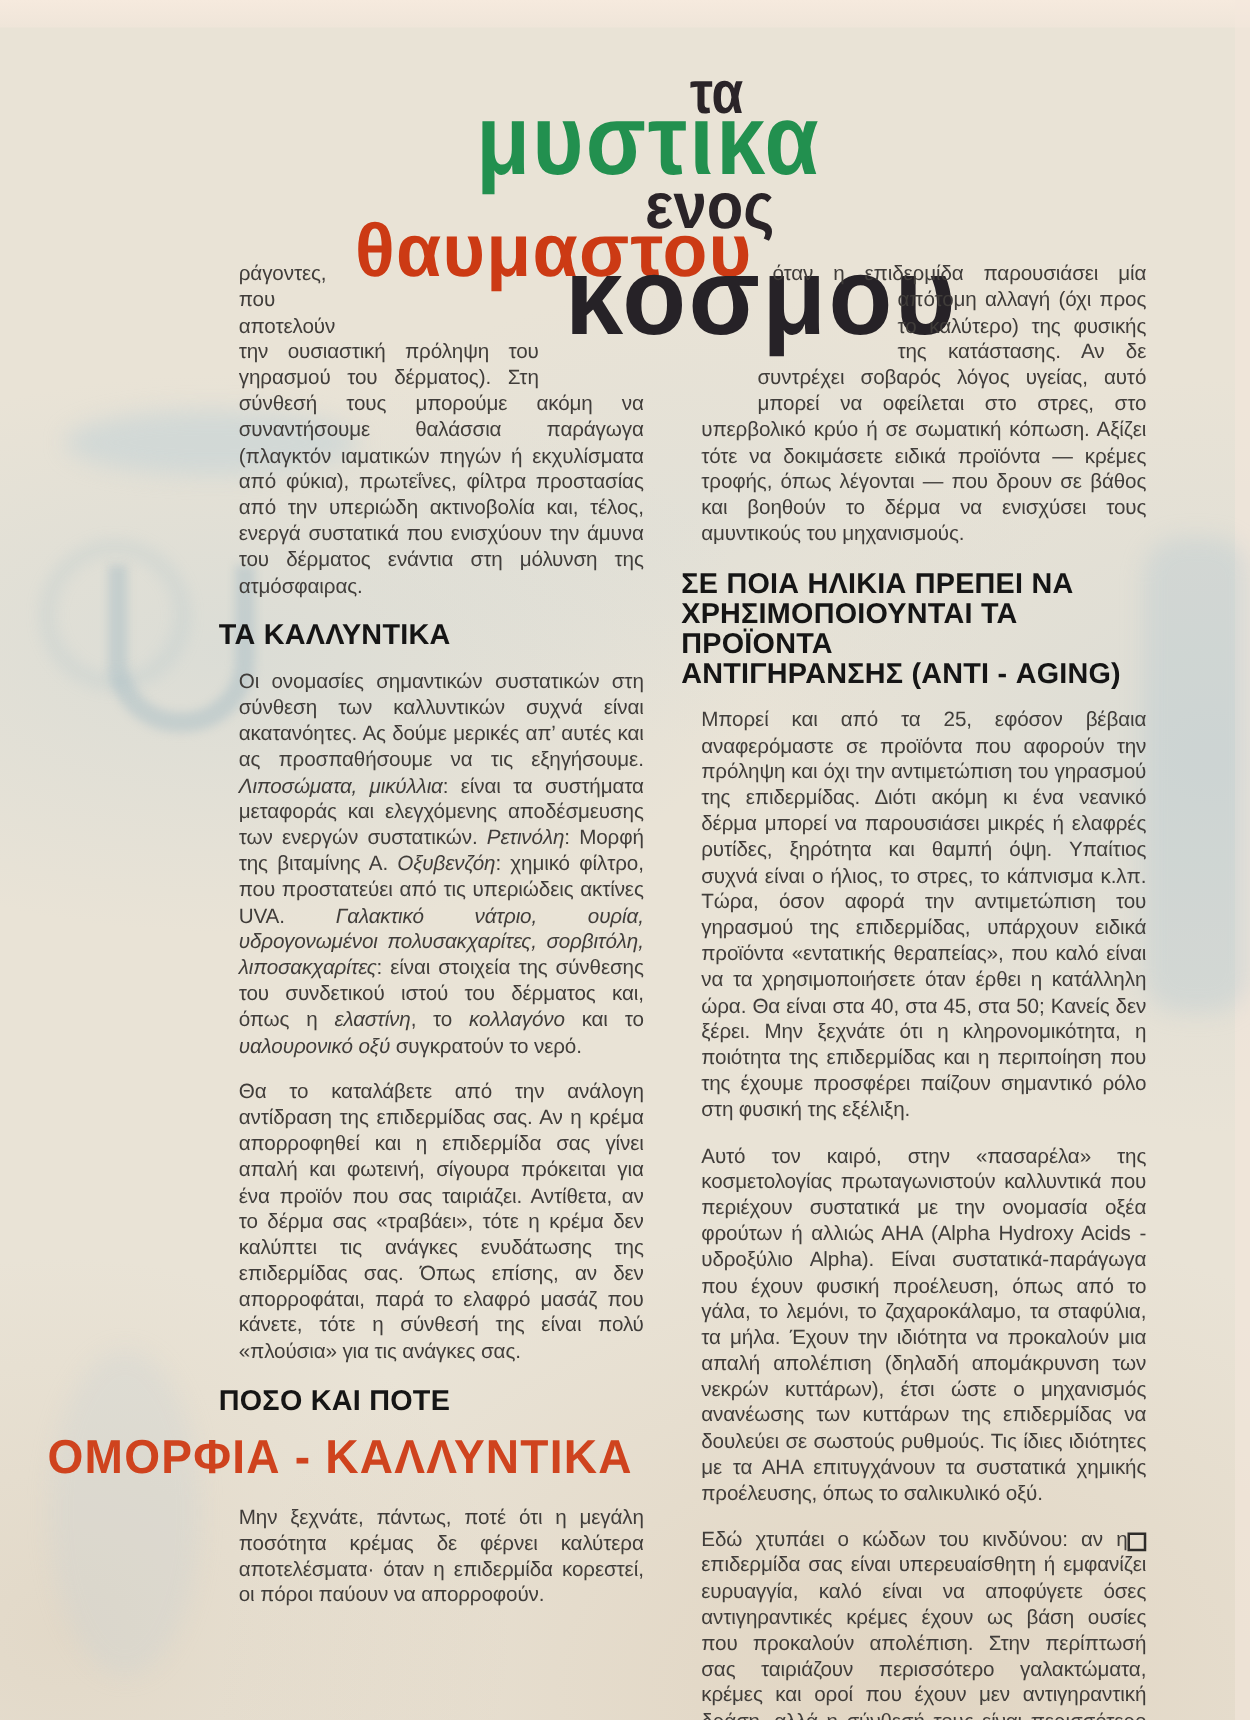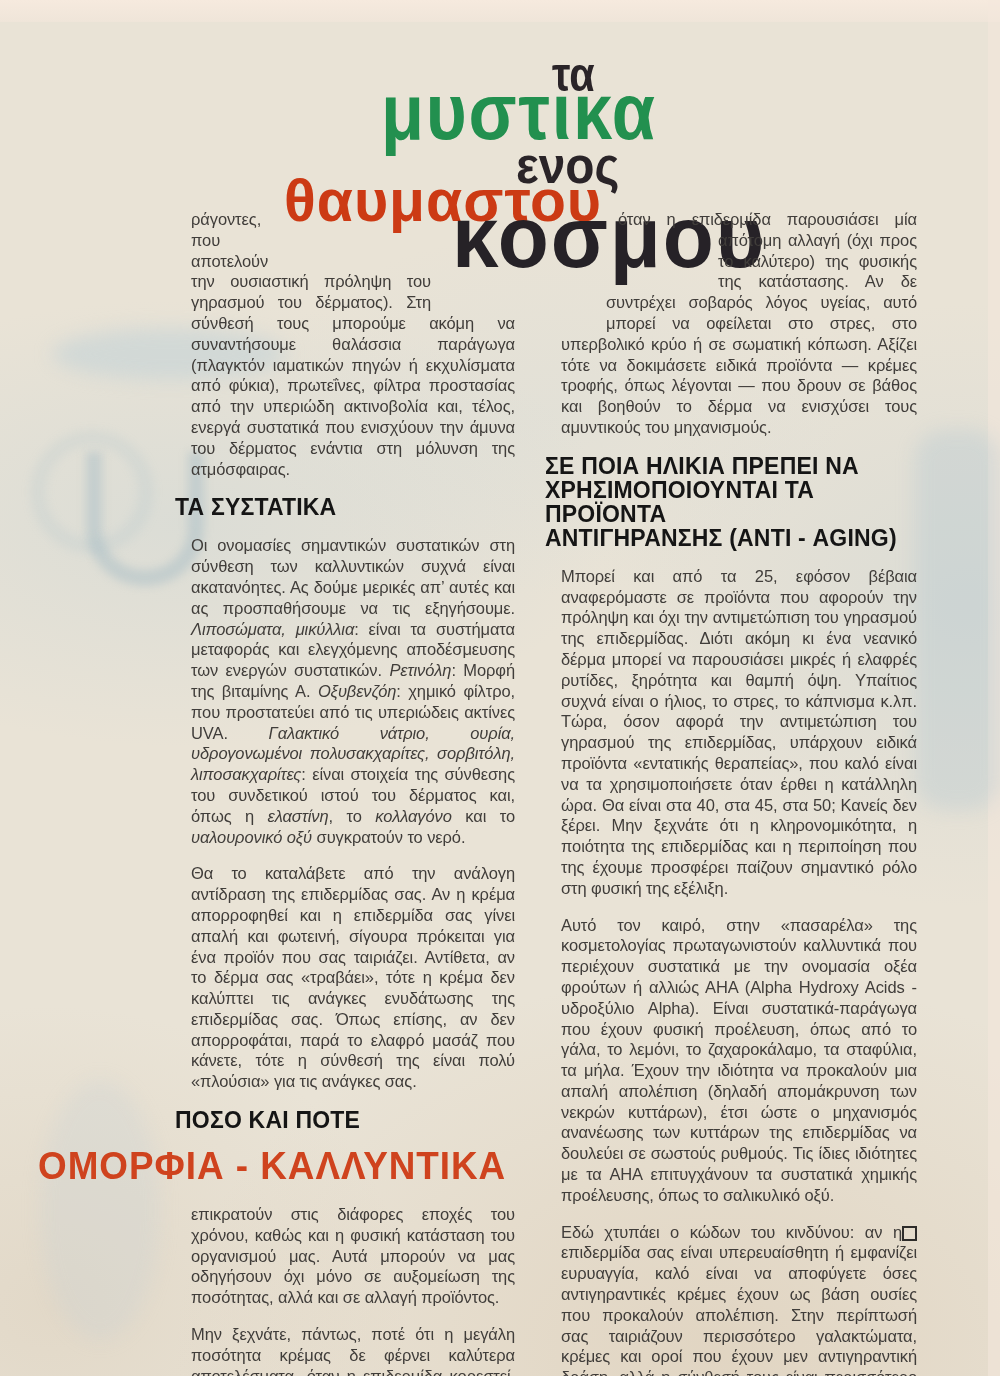--- a/index.html
+++ b/index.html
@@ -74,30 +74,29 @@
     <div class="t-line t-ta">τα</div>
     <div class="t-line t-mystika">μυστικα</div>
     <div class="t-line t-enos">ενος</div>
     <div class="t-line t-thaym">θαυμαστου</div>
     <div class="t-line t-kosmoy">κοσμου</div>
   </div>
 
   <div class="col col-left">
     <p><span class="sp sp-r1"></span><span class="sp sp-r2"></span><span>ράγοντες, που αποτελούν την ουσιαστική πρόληψη του γηρασμού του δέρματος). Στη σύνθεσή τους μπορούμε ακόμη να συναντήσουμε θαλάσσια παράγωγα (πλαγκτόν ιαματικών πηγών ή εκχυλίσματα από φύκια), πρωτεΐνες, φίλτρα προστασίας από την υπεριώδη ακτινοβολία και, τέλος, ενεργά συστατικά που ενισχύουν την άμυνα του δέρματος ενάντια στη μόλυνση της ατμόσφαιρας.</span></p>
 
-    <h3>ΤΑ ΣΥΣΤΑΤΙΚΑ</h3>
+    <h3>ΤΑ ΚΑΛΛΥΝΤΙΚΑ</h3>
     <p>Οι ονομασίες σημαντικών συστατικών στη σύνθεση των καλλυντικών συχνά είναι ακατανόητες. Ας δούμε μερικές απ’ αυτές και ας προσπαθήσουμε να τις εξηγήσουμε. <i>Λιποσώματα, μικύλλια</i>: είναι τα συστήματα μεταφοράς και ελεγχόμενης αποδέσμευσης των ενεργών συστατικών. <i>Ρετινόλη</i>: Μορφή της βιταμίνης Α. <i>Οξυβενζόη</i>: χημικό φίλτρο, που προστατεύει από τις υπεριώδεις ακτίνες UVA. <i>Γαλακτικό νάτριο, ουρία, υδρογονωμένοι πολυσακχαρίτες, σορβιτόλη, λιποσακχαρίτες</i>: είναι στοιχεία της σύνθεσης του συνδετικού ιστού του δέρματος και, όπως η <i>ελαστίνη</i>, το <i>κολλαγόνο</i> και το <i>υαλουρονικό οξύ</i> συγκρατούν το νερό.</p>
 
     <p>Θα το καταλάβετε από την ανάλογη αντίδραση της επιδερμίδας σας. Αν η κρέμα απορροφηθεί και η επιδερμίδα σας γίνει απαλή και φωτεινή, σίγουρα πρόκειται για ένα προϊόν που σας ταιριάζει. Αντίθετα, αν το δέρμα σας «τραβάει», τότε η κρέμα δεν καλύπτει τις ανάγκες ενυδάτωσης της επιδερμίδας σας. Όπως επίσης, αν δεν απορροφάται, παρά το ελαφρό μασάζ που κάνετε, τότε η σύνθεσή της είναι πολύ «πλούσια» για τις ανάγκες σας.</p>
 
     <h3>ΠΟΣΟ ΚΑΙ ΠΟΤΕ</h3>
 
     <div class="banner">ΟΜΟΡΦΙΑ - ΚΑΛΛΥΝΤΙΚΑ</div>
 
-    <p>επικρατούν στις διάφορες εποχές του χρόνου, καθώς και η φυσική κατάσταση του οργανισμού μας. Αυτά μπορούν να μας οδηγήσουν όχι μόνο σε αυξομείωση της ποσότητας, αλλά και σε αλλαγή προϊόντος.</p>
     <p>Μην ξεχνάτε, πάντως, ποτέ ότι η μεγάλη ποσότητα κρέμας δε φέρνει καλύτερα αποτελέσματα· όταν η επιδερμίδα κορεστεί, οι πόροι παύουν να απορροφούν.</p>
 
   </div>
 
   <div class="col col-right">
     <p><span class="sp sp-l1"></span><span class="sp sp-l2"></span><span class="sp sp-l3"></span><span>όταν η επιδερμίδα παρουσιάσει μία απότομη αλλαγή (όχι προς το καλύτερο) της φυσικής της κατάστασης. Αν δε συντρέχει σοβαρός λόγος υγείας, αυτό μπορεί να οφείλεται στο στρες, στο υπερβολικό κρύο ή σε σωματική κόπωση. Αξίζει τότε να δοκιμάσετε ειδικά προϊόντα — κρέμες τροφής, όπως λέγονται — που δρουν σε βάθος και βοηθούν το δέρμα να ενισχύσει τους αμυντικούς του μηχανισμούς.</span></p>
 
     <h3>ΣΕ ΠΟΙΑ ΗΛΙΚΙΑ ΠΡΕΠΕΙ ΝΑ
 ΧΡΗΣΙΜΟΠΟΙΟΥΝΤΑΙ ΤΑ ΠΡΟΪΟΝΤΑ
 ΑΝΤΙΓΗΡΑΝΣΗΣ (ΑΝΤΙ - AGING)</h3>

